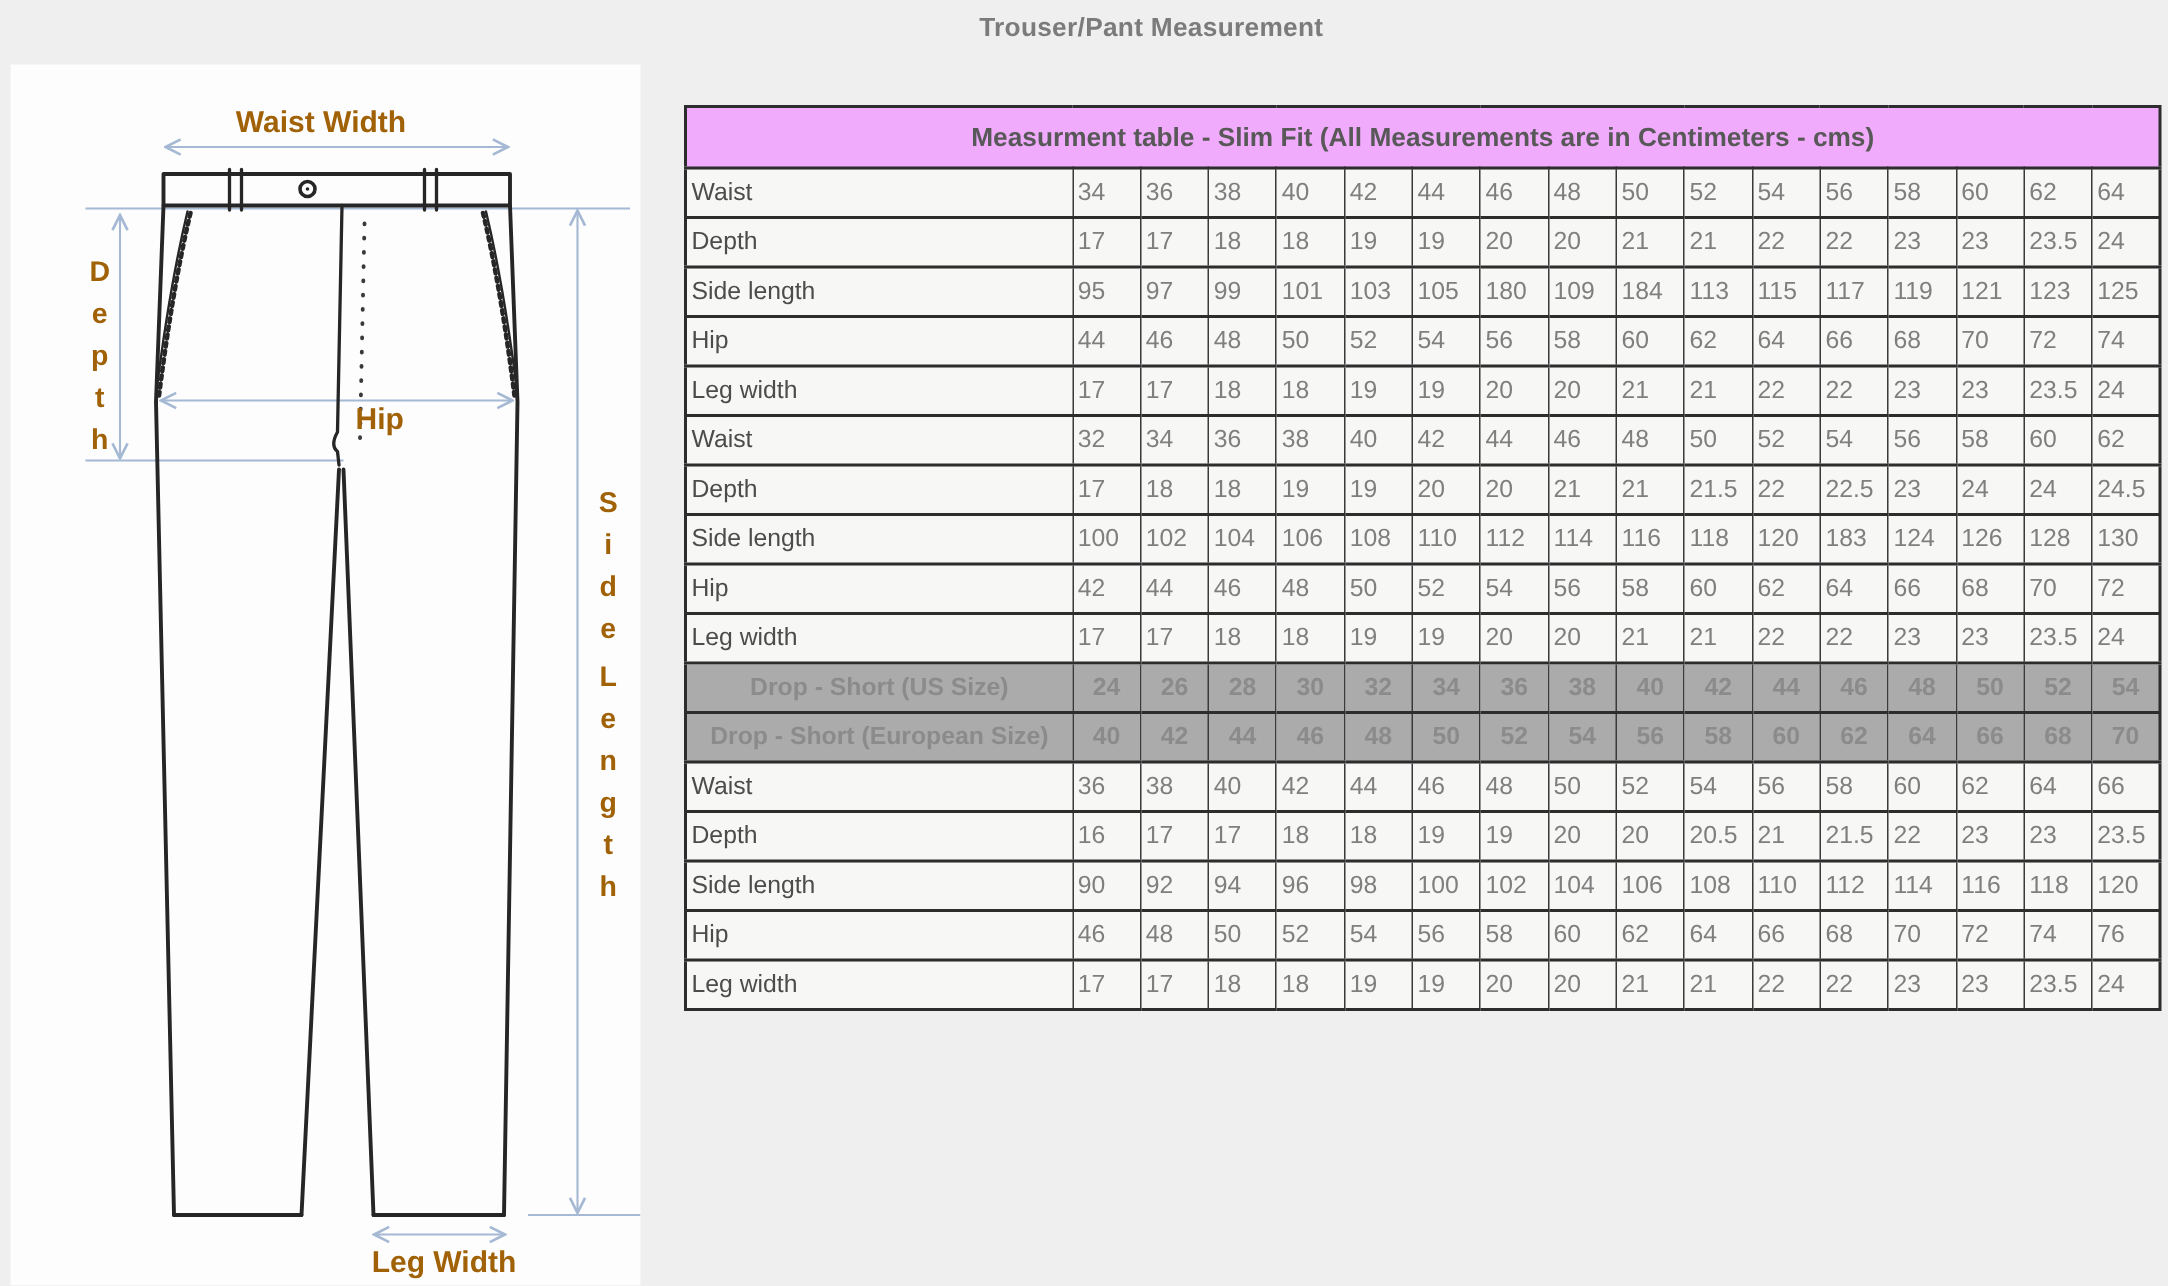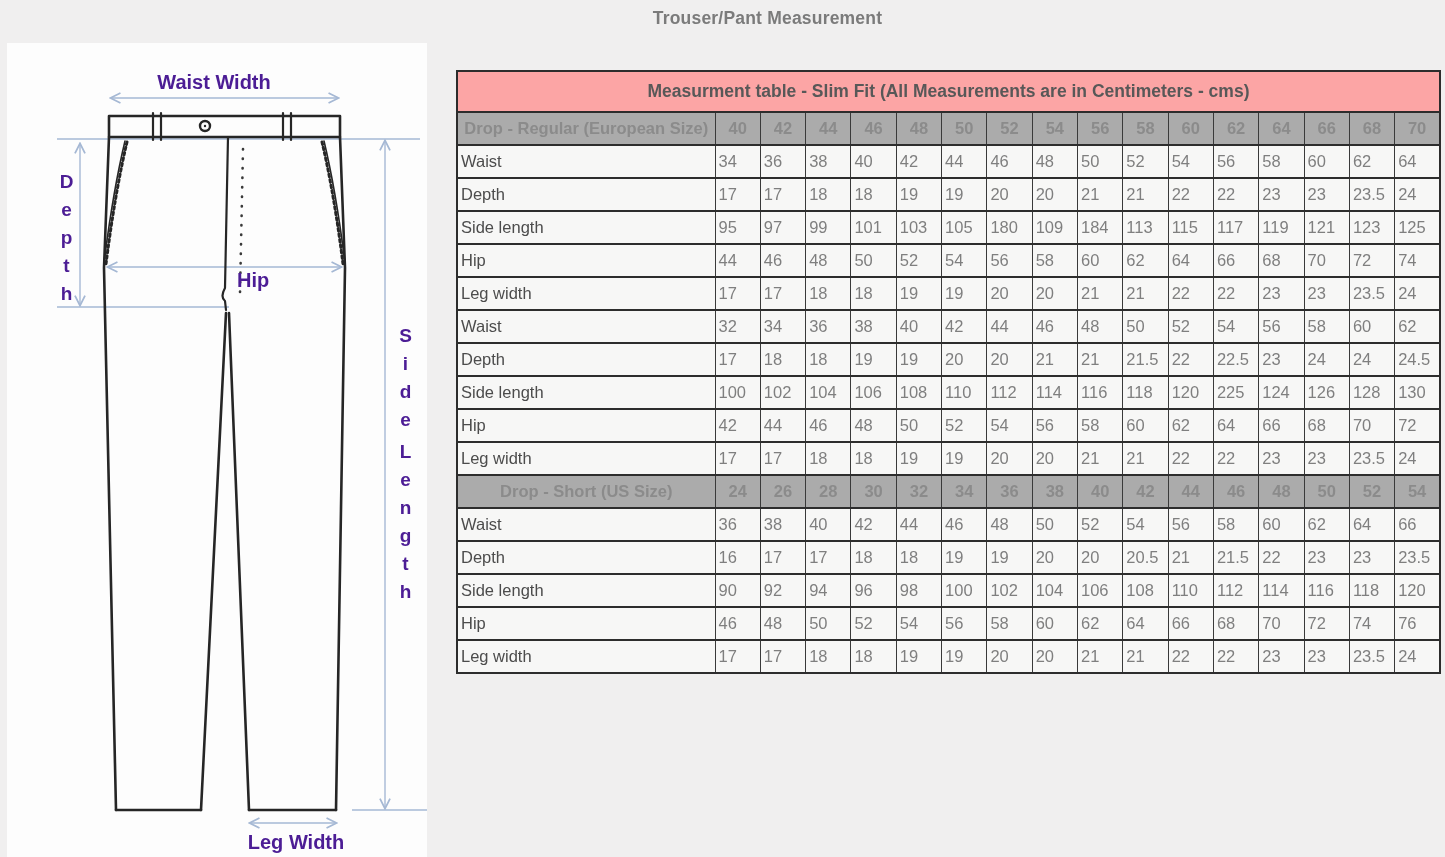--- a/index.html
+++ b/index.html
@@ -14,21 +14,21 @@
     letter-spacing:.2px;
     padding-left:45px;
   }
   
   .panel{
     position:absolute;left:7px;top:43px;width:420px;height:814px;
     background:#fdfdfd;
   }
   .panel svg{position:absolute;left:0;top:0;}
   .dlabel{
-    position:absolute;font-weight:bold;color:#4c1d95;font-size:20px;
+    position:absolute;font-weight:bold;color:#a16207;font-size:20px;
     white-space:nowrap;
   }
   .vert{
     writing-mode:vertical-lr;text-orientation:upright;letter-spacing:7px;
     font-size:19px;
   }
   .center-x{transform:translateX(-50%);}
   
   .tablewrap{position:absolute;left:456px;top:70px;width:985px;}
   table.meas{
@@ -36,21 +36,21 @@
     border:2px solid #2c2c2c;
   }
   table.meas td{
     border:1px solid #3a3a3a;
     border-top:2px solid #2d2d2d;border-bottom:2px solid #2d2d2d;
     height:31px;font-size:16.5px;overflow:hidden;white-space:nowrap;
     padding:0 0 0 3px;
   }
   tr.titlerow td{
     height:39px;text-align:center;font-weight:bold;font-size:17.5px;
-    color:#585858;background:#fca5a5;padding:0;
+    color:#585858;background:#f0abfc;padding:0;
   }
   tr.hdr td{
     background:#ababab;color:#8b8b8b;font-weight:bold;text-align:center;
     padding:0;
   }
   tr.data td{background:#f7f7f6;color:#7f7f7f;}
   tr.data td.rowlbl{color:#4c4c4c;font-weight:normal;}
 </style>
 </head>
 <body>
@@ -117,39 +117,20 @@
 <div class="tablewrap">
   <table class="meas">
     <colgroup>
       <col style="width:258px">
       <col span="16">
     </colgroup>
     <tbody id="tbody">
       <tr class="titlerow">
         <td colspan="17">Measurment table - Slim Fit (All Measurements are in Centimeters - cms)</td>
       </tr>
-        <tr class="hdr">
-          <td class="seclbl">Drop - Regular (European Size)</td>
-          <td>40</td>
-          <td>42</td>
-          <td>44</td>
-          <td>46</td>
-          <td>48</td>
-          <td>50</td>
-          <td>52</td>
-          <td>54</td>
-          <td>56</td>
-          <td>58</td>
-          <td>60</td>
-          <td>62</td>
-          <td>64</td>
-          <td>66</td>
-          <td>68</td>
-          <td>70</td>
-        </tr>
         <tr class="data">
           <td class="rowlbl">Waist</td>
           <td>34</td>
           <td>36</td>
           <td>38</td>
           <td>40</td>
           <td>42</td>
           <td>44</td>
           <td>46</td>
           <td>48</td>
@@ -282,21 +263,21 @@
           <td>102</td>
           <td>104</td>
           <td>106</td>
           <td>108</td>
           <td>110</td>
           <td>112</td>
           <td>114</td>
           <td>116</td>
           <td>118</td>
           <td>120</td>
-          <td>225</td>
+          <td>183</td>
           <td>124</td>
           <td>126</td>
           <td>128</td>
           <td>130</td>
         </tr>
         <tr class="data">
           <td class="rowlbl">Hip</td>
           <td>42</td>
           <td>44</td>
           <td>46</td>
@@ -344,20 +325,39 @@
           <td>36</td>
           <td>38</td>
           <td>40</td>
           <td>42</td>
           <td>44</td>
           <td>46</td>
           <td>48</td>
           <td>50</td>
           <td>52</td>
           <td>54</td>
+        </tr>
+        <tr class="hdr">
+          <td class="seclbl">Drop - Short (European Size)</td>
+          <td>40</td>
+          <td>42</td>
+          <td>44</td>
+          <td>46</td>
+          <td>48</td>
+          <td>50</td>
+          <td>52</td>
+          <td>54</td>
+          <td>56</td>
+          <td>58</td>
+          <td>60</td>
+          <td>62</td>
+          <td>64</td>
+          <td>66</td>
+          <td>68</td>
+          <td>70</td>
         </tr>
         <tr class="data">
           <td class="rowlbl">Waist</td>
           <td>36</td>
           <td>38</td>
           <td>40</td>
           <td>42</td>
           <td>44</td>
           <td>46</td>
           <td>48</td>

